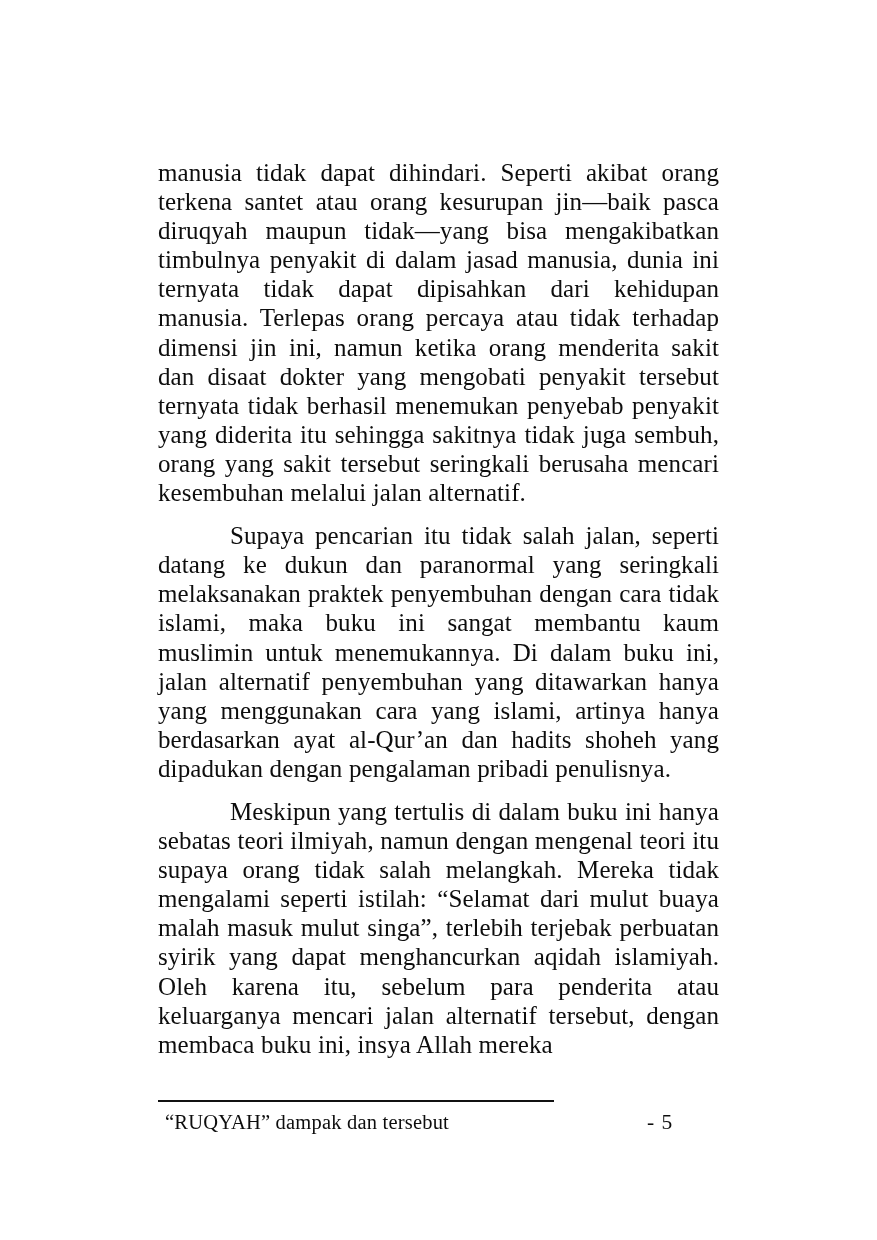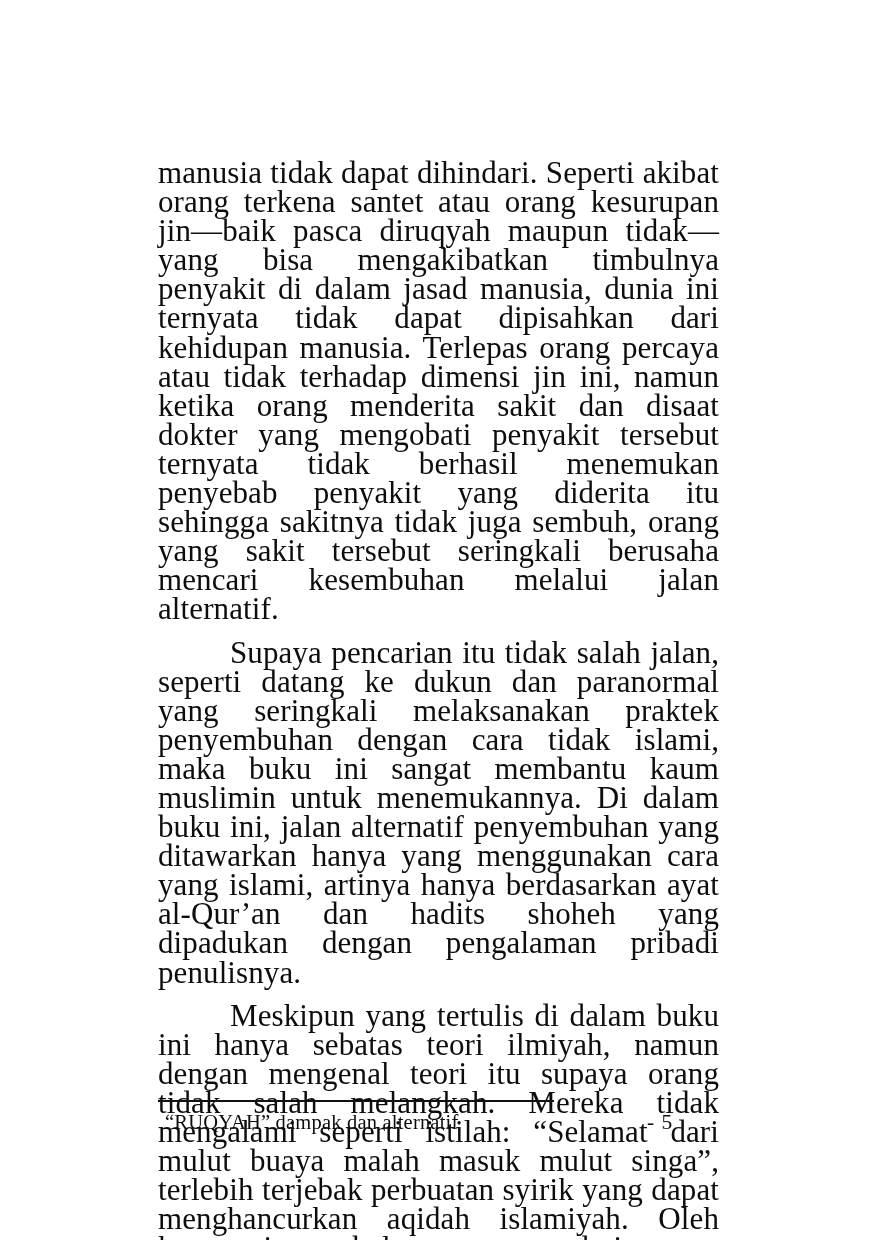--- a/index.html
+++ b/index.html
@@ -22,21 +22,21 @@
   
   .textblock {
     position: absolute;
     left: 158px;
     top: 158px;
     width: 561px;
   }
 
   .para {
     margin: 0 0 0 0;
-    font-size: 31px;
+    font-size: 25px;
     line-height: 29.1px;
     text-align: justify;
     text-justify: inter-word;
     letter-spacing: 0.1px;
     word-spacing: 0.2px;
     hyphens: none;
     -webkit-hyphens: none;
   }
   
   .para.cont {
@@ -96,18 +96,18 @@
 
     <p class="para indent">Supaya pencarian itu tidak salah jalan, seperti datang ke dukun dan paranormal yang seringkali melaksanakan praktek penyembuhan dengan cara tidak islami, maka buku ini sangat membantu kaum muslimin untuk menemukannya. Di dalam buku ini, jalan alternatif penyembuhan yang ditawarkan hanya yang menggunakan cara yang islami, artinya hanya berdasarkan ayat al-Qur’an dan hadits shoheh yang dipadukan dengan pengalaman pribadi penulisnya.</p>
 
     <p class="para indent">Meskipun yang tertulis di dalam buku ini hanya sebatas teori ilmiyah, namun dengan mengenal teori itu supaya orang tidak salah melangkah. Mereka tidak mengalami seperti istilah: “Selamat dari mulut buaya malah masuk mulut singa”, terlebih terjebak perbuatan syirik yang dapat menghancurkan aqidah islamiyah. Oleh karena itu, sebelum para penderita atau keluarganya mencari jalan alternatif tersebut, dengan membaca buku ini, insya Allah mereka</p>
 
   </div>
 
   <div class="footer">
     <div class="footer-rule"></div>
     <div class="footer-row">
-      <span class="footer-title">“RUQYAH” dampak dan alternatif</span>
+      <span class="footer-title">“RUQYAH” dampak dan tersebut</span>
       <span class="footer-pagenum">- 5</span>
     </div>
   </div>
 
 </div>
 
 </body></html>

